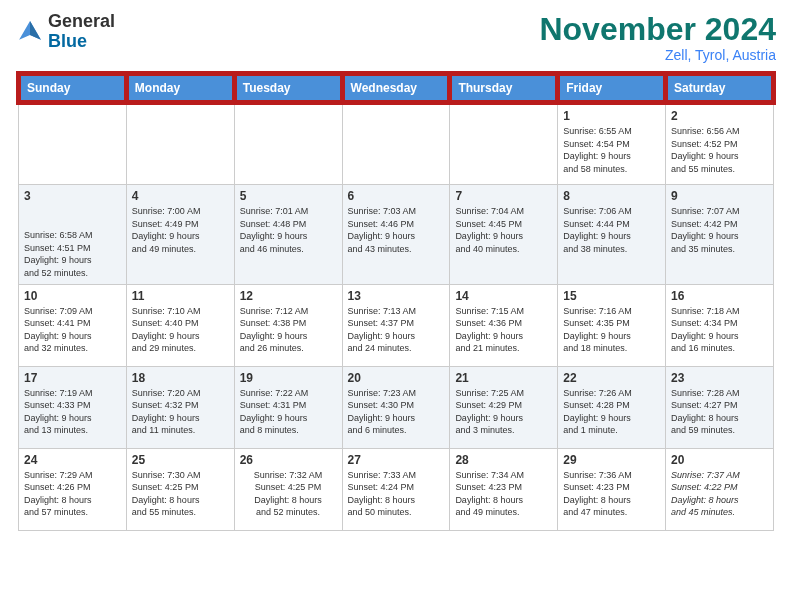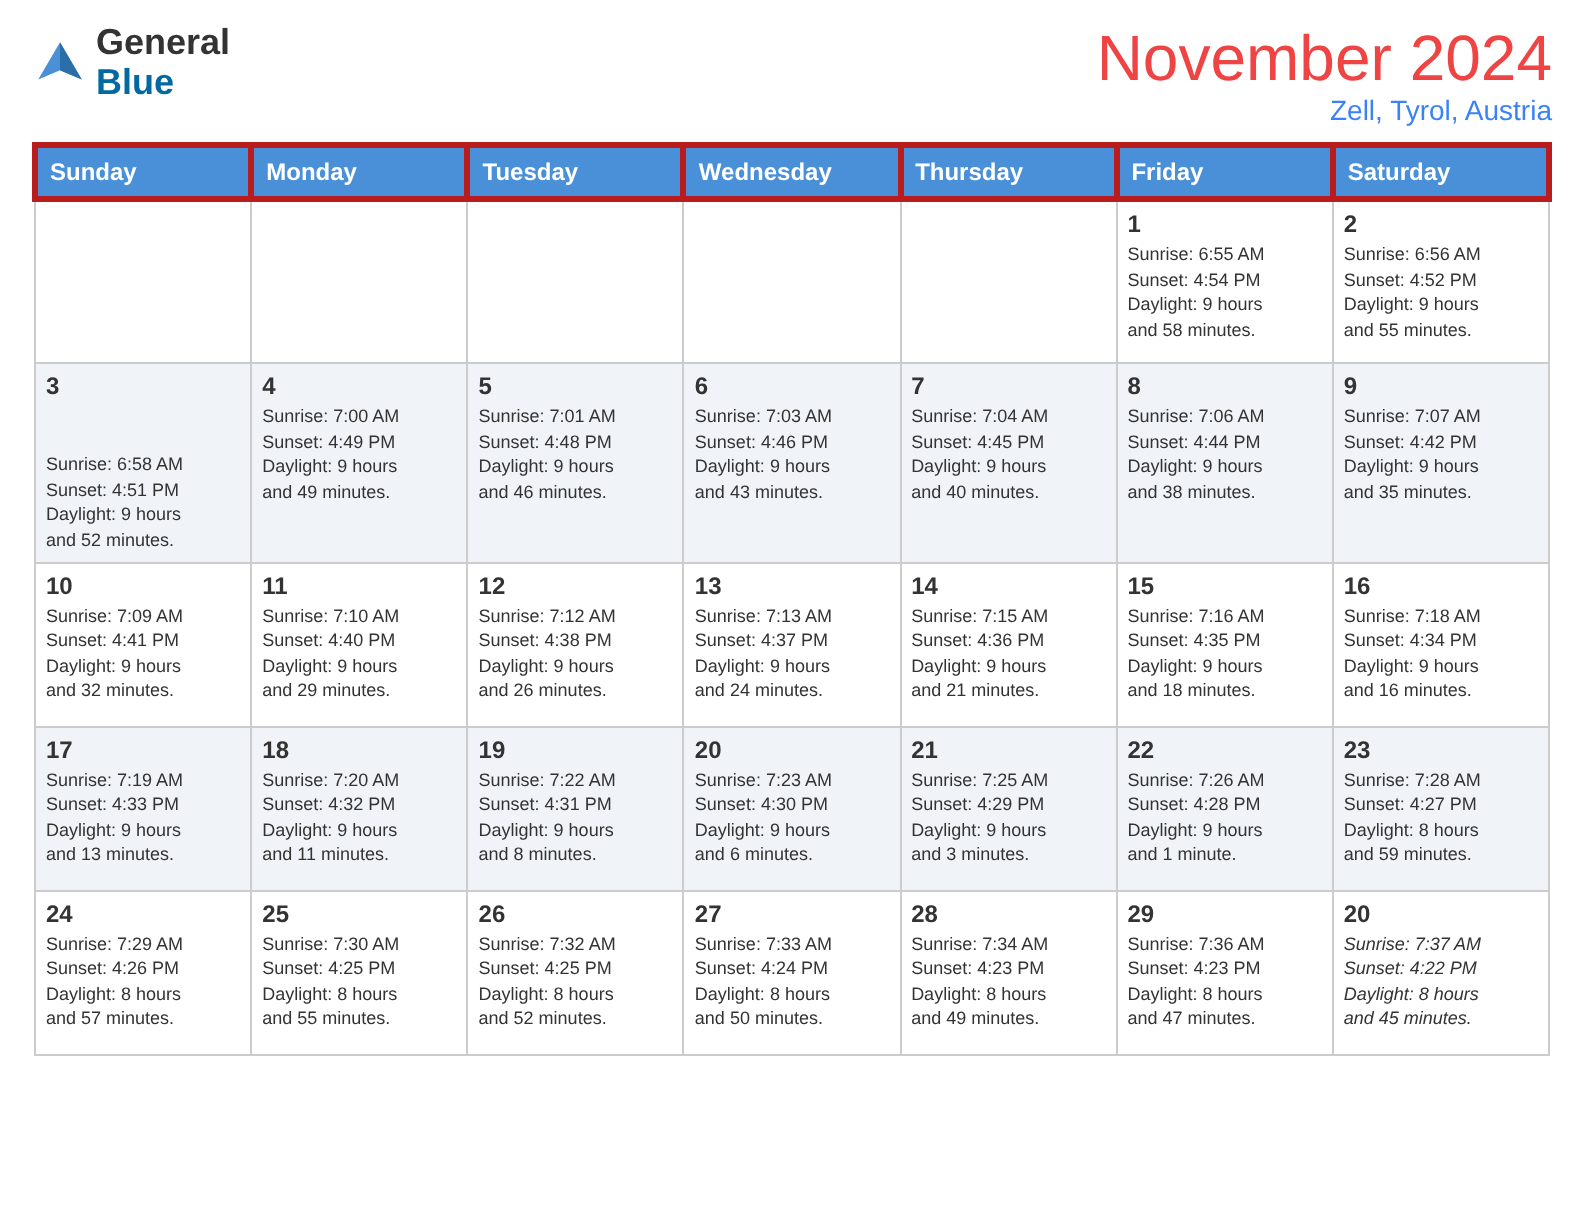--- a/index.html
+++ b/index.html
@@ -36,42 +36,42 @@
     }
     .logo-icon {
       width: 28px;
       height: 28px;
     }
     .title-block {
       text-align: right;
     }
     .month-title {
       font-size: 32px;
-      font-weight: normal;
-      color: #ef4444;
+      font-weight: bold;
+      color: #0f766e;
       line-height: 1.1;
     }
     .location {
       font-size: 14px;
       color: #3b82f6;
     }
     .calendar {
       flex: 1;
       border-collapse: collapse;
       width: 100%;
       table-layout: fixed;
     }
     .calendar thead tr th {
       background-color: #4a90d9;
       color: #fff;
       font-size: 12px;
       font-weight: bold;
       text-align: left;
       padding: 5px 6px;
-      border: 3px solid #b91c1c;
+      border: 5px solid #b91c1c;
     }
     .calendar tbody tr td {
       vertical-align: top;
       font-size: 9.5px;
       color: #333;
       padding: 4px 5px;
       border: 1px solid #ccc;
       height: 82px;
     }
     .calendar tbody tr:nth-child(odd) td {
@@ -315,21 +315,21 @@
           </td>
           <td>
             <span class="day-num">25</span>
             <div class="cell-info" style="white-space: pre-line;">Sunrise: 7:30 AM
 Sunset: 4:25 PM
 Daylight: 8 hours
 and 55 minutes.</div>
           </td>
           <td>
             <span class="day-num">26</span>
-            <div class="cell-info" style="white-space: pre-line;">Sunrise: 7:32 AM
+            <div class="cell-info" style="white-space: pre-line; text-align: center;">Sunrise: 7:32 AM
 Sunset: 4:25 PM
 Daylight: 8 hours
 and 52 minutes.</div>
           </td>
           <td>
             <span class="day-num">27</span>
             <div class="cell-info" style="white-space: pre-line;">Sunrise: 7:33 AM
 Sunset: 4:24 PM
 Daylight: 8 hours
 and 50 minutes.</div>

